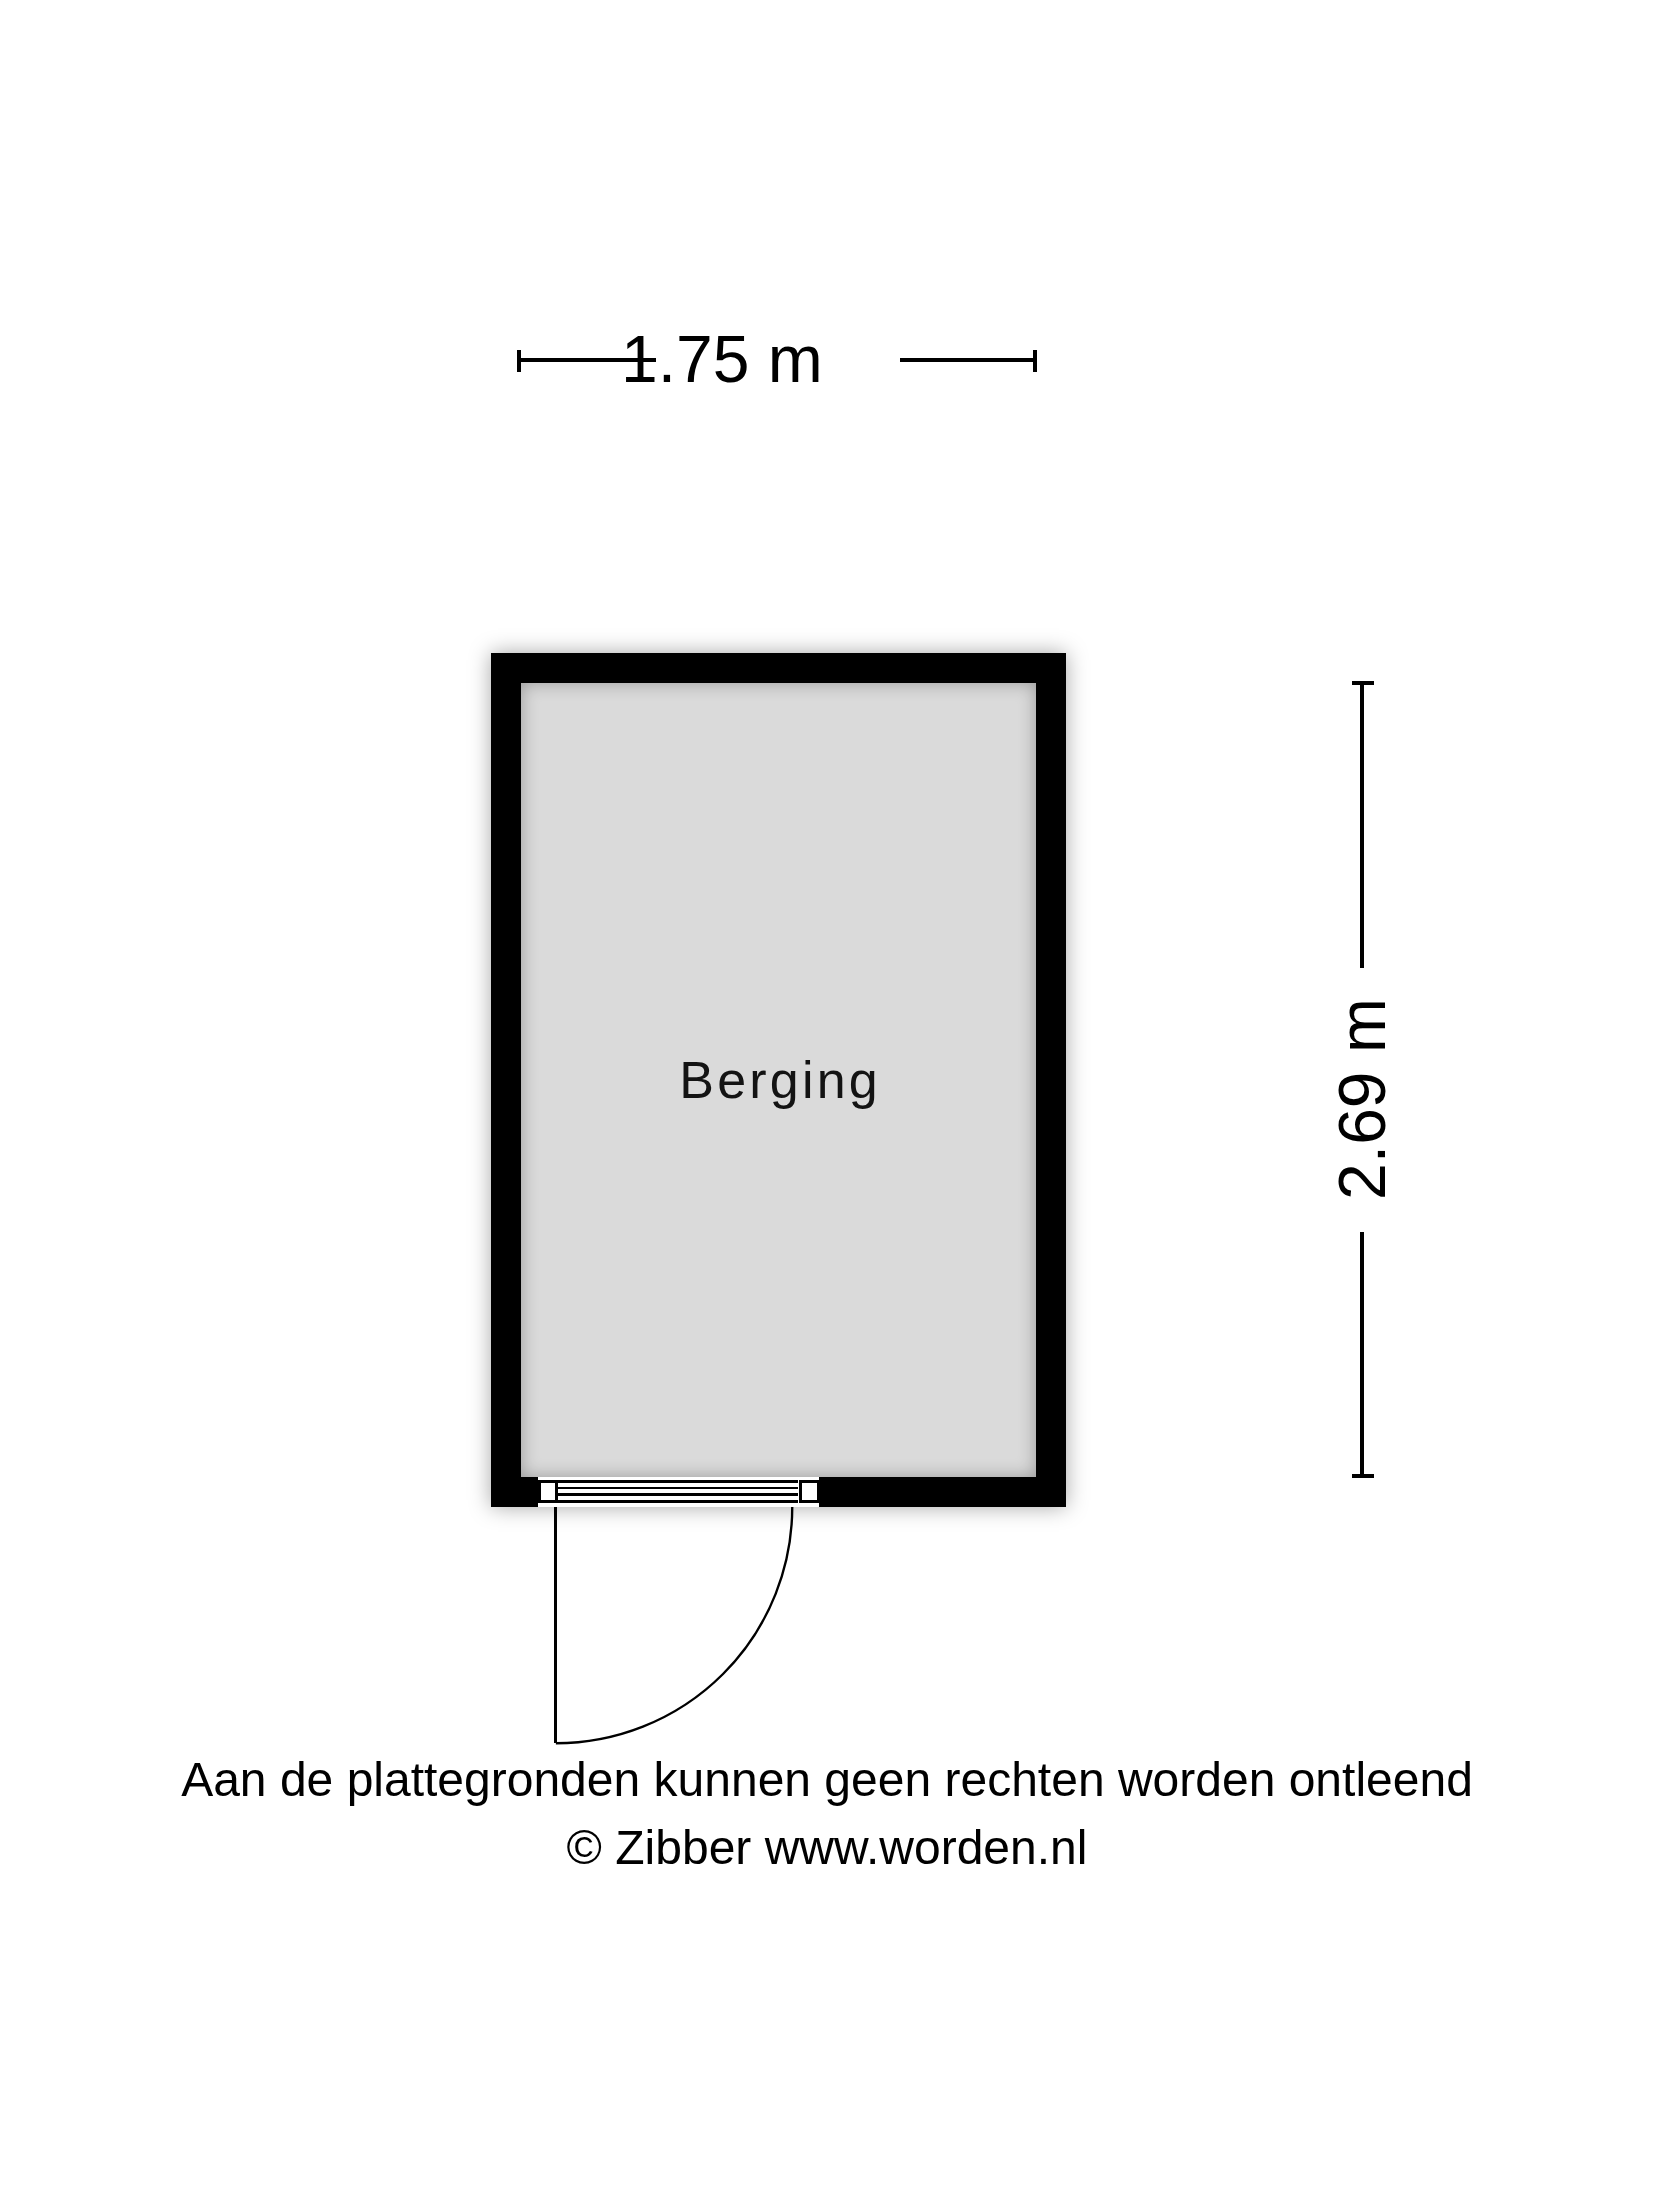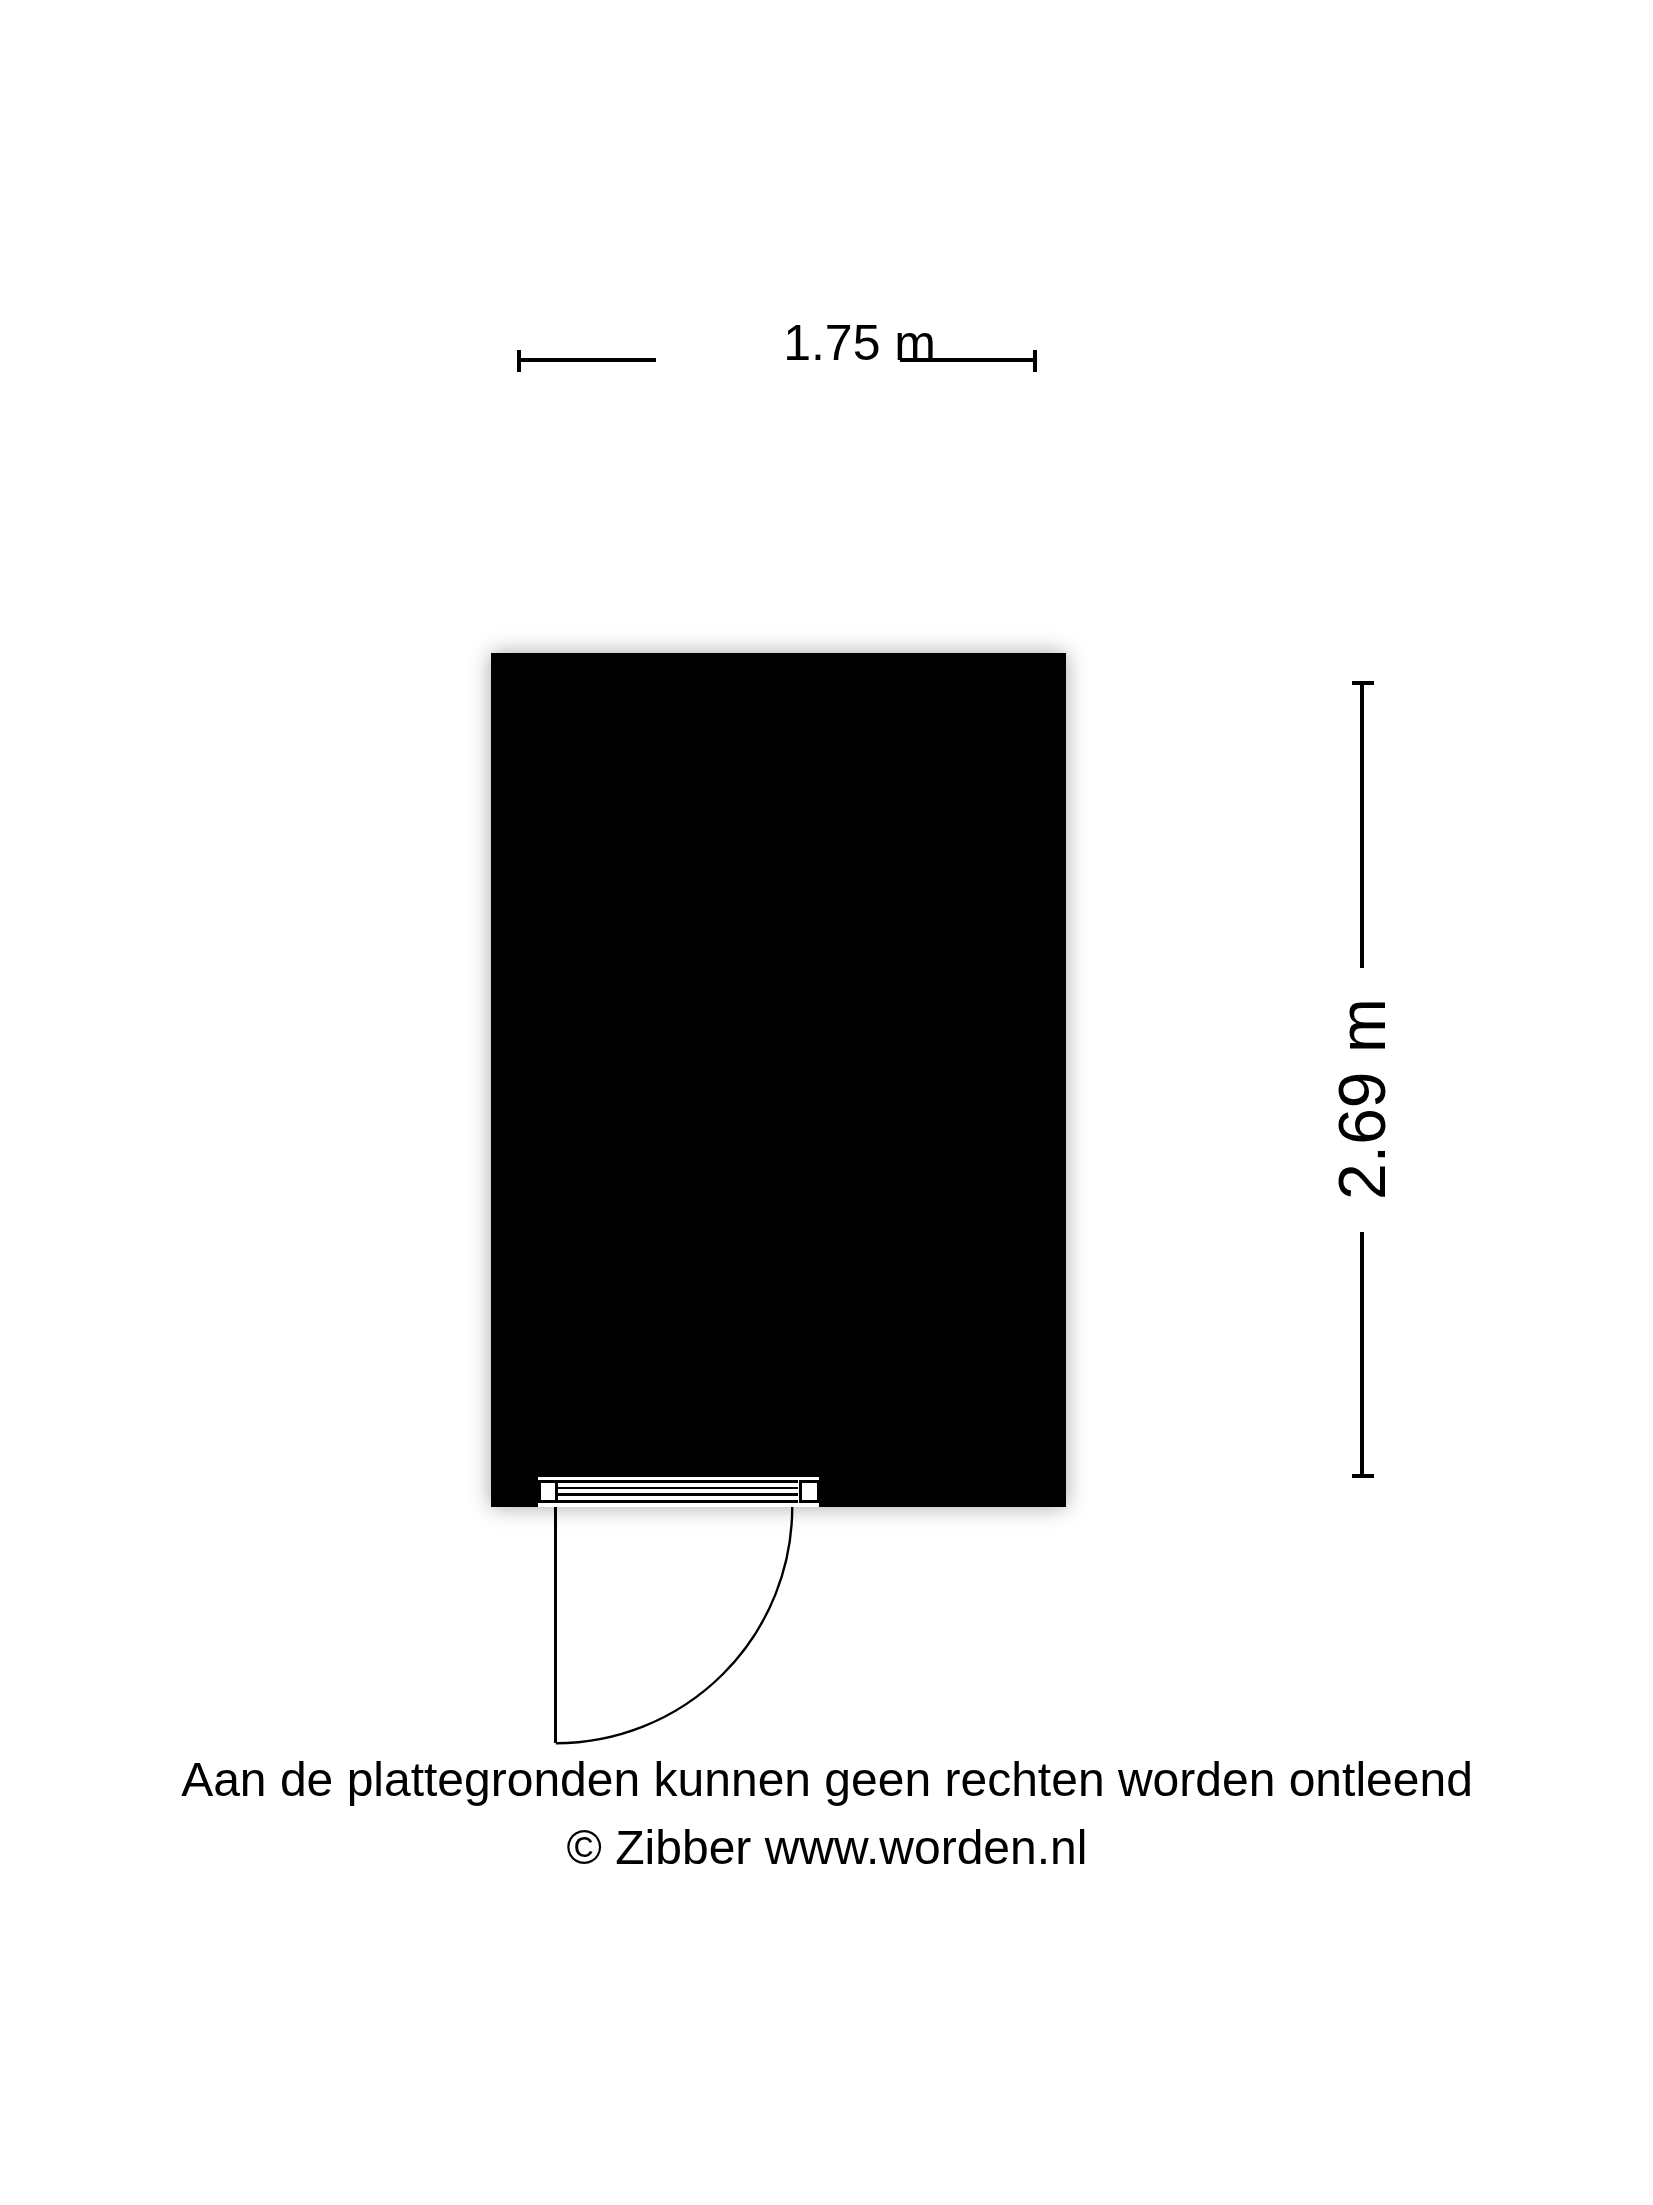--- a/index.html
+++ b/index.html
@@ -11,22 +11,22 @@
     font-family: "Liberation Sans", sans-serif;
     color: #000;
     overflow: hidden;
   }
 
   
   .dim-line-h { position: absolute; height: 3.9px; background: #000; }
   .dim-tick-v { position: absolute; width: 3.9px; height: 22px; background: #000; }
   .dim-top-label {
     position: absolute;
-    left: 621px; top: 307px; width: 315px; height: 72px;
-    font-size: 50px; line-height: 72px; text-align: right;
+    left: 621px; top: 323px; width: 315px; height: 72px;
+    font-size: 66px; line-height: 72px; text-align: left;
     white-space: nowrap;
   }
 
   
   .room-walls {
     position: absolute;
     left: 491px; top: 653px; width: 575px; height: 854px;
     background: #000;
     box-shadow: 0 0 20.5px rgba(0,0,0,0.35);
   }
@@ -100,20 +100,23 @@
 
   <div>
     <div class="dim-line-h" style="left:520px; top:358px; width:136px;"></div>
     <div class="dim-line-h" style="left:900px; top:358px; width:135px;"></div>
     <div class="dim-tick-v" style="left:517px; top:350px;"></div>
     <div class="dim-tick-v" style="left:1033px; top:350px;"></div>
     <div class="dim-top-label">1.75 m</div>
   </div>
 
   <div class="room-walls"></div>
+  <div class="room-interior">
+    <span class="room-label">Berging</span>
+  </div>
 
   <div class="door-opening"></div>
   <div class="door-threshold"></div>
   <div class="door-post left"></div>
   <div class="door-post right"></div>
   <div class="door-leaf"></div>
   <svg class="door-arc-svg" width="260" height="260" viewBox="0 0 330 330">
     <path d="M 310 10 A 300 300 0 0 1 10 310" fill="none" stroke="#000000" stroke-width="3"></path>
   </svg>
 

